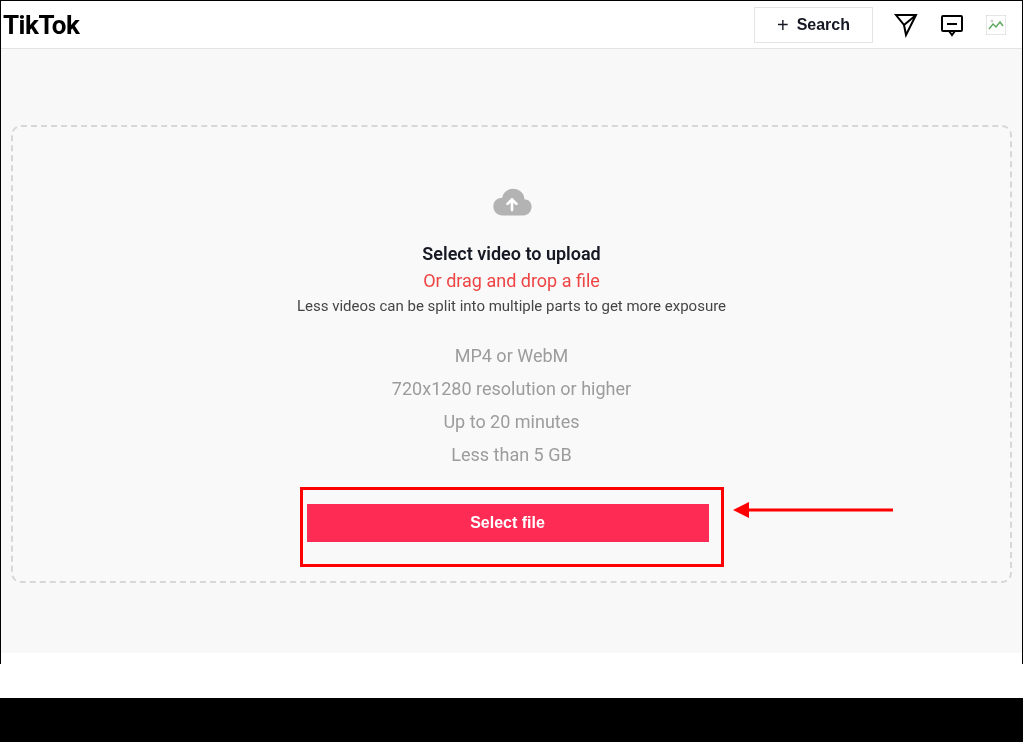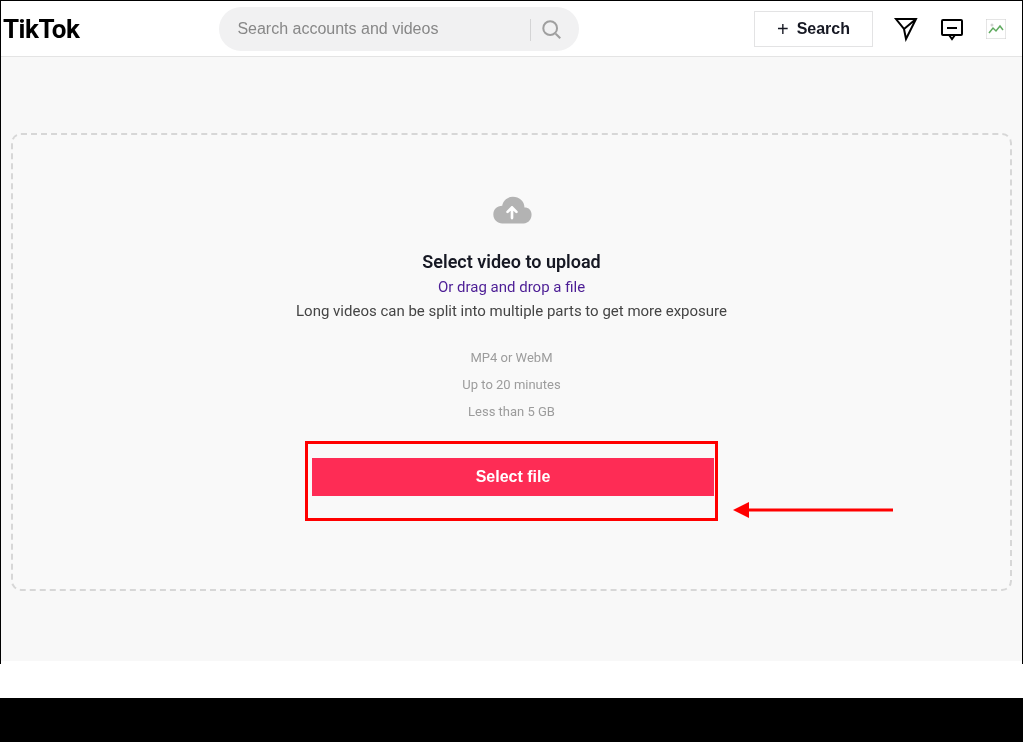--- a/index.html
+++ b/index.html
@@ -5,21 +5,21 @@
     * { margin: 0; padding: 0; box-sizing: border-box; }
     body {
       font-family: -apple-system, BlinkMacSystemFont, "Segoe UI", Roboto, Arial, sans-serif;
       background: #fff;
       width: 1023px;
       height: 742px;
       border: 1px solid #000;
       overflow: hidden;
     }
     .header {
-      height: 56px;
+      height: 48px;
       border-bottom: 1px solid #e4e4e4;
       display: flex;
       align-items: center;
       padding: 0 16px 0 0;
       background: #fff;
     }
     .logo {
       font-size: 26px;
       font-weight: 700;
       color: #000;
@@ -117,37 +117,37 @@
       height: 32px;
       margin-bottom: 24px;
     }
     .title {
       font-size: 18px;
       font-weight: 600;
       color: #161823;
       margin-bottom: 6px;
     }
     .subtitle {
-      font-size: 15px;
-      color: #4c1d95;
+      font-size: 18px;
+      color: #ef4444;
       margin-bottom: 6px;
     }
     .info {
       font-size: 15px;
       color: #454545;
       margin-bottom: 30px;
     }
     .spec {
-      font-size: 13px;
+      font-size: 18px;
       color: #9c9c9c;
       margin-bottom: 12px;
     }
     .highlight-box {
       border: 3px solid #ff0000;
-      padding: 14px 1px 22px 4px;
+      padding: 14px 12px 22px 4px;
       margin-top: 10px;
     }
     .select-btn {
       width: 402px;
       height: 38px;
       background: #fe2c55;
       color: #fff;
       border: none;
       font-size: 16px;
       font-weight: 600;
@@ -173,30 +173,20 @@
       width: 100%;
       height: 34px;
       background: #fff;
     }
   </style>
 </head>
 <body>
 
 <div class="header">
   <div class="logo">TikTok</div>
-  <div class="search-wrap">
-    <input class="search" type="text" placeholder="Search accounts and videos" style="">
-    <div class="search-divider"></div>
-    <span class="search-icon">
-      <svg viewBox="0 0 24 24" width="22" height="22" fill="none" stroke="#9f9f9f" stroke-width="2.2">
-        <circle cx="10" cy="10" r="7.5"></circle>
-        <line x1="16" y1="16" x2="21" y2="21"></line>
-      </svg>
-    </span>
-  </div>
   <div class="header-right">
     <button class="upload-btn">
       <span class="plus">+</span>
       <span>Search</span>
     </button>
     <span class="icon-btn">
       <svg viewBox="0 0 26 26" width="26" height="26" fill="none" stroke="#000" stroke-width="2">
         <path d="M3 3 L23 3 L13 23 L11 13 L3 3 Z M11 13 L23 3"></path>
       </svg>
     </span>
@@ -220,22 +210,23 @@
 <div class="content-wrap">
   <div class="upload-zone">
     <span class="cloud-icon">
       <svg viewBox="0 0 48 36" width="44" height="32">
         <path d="M38 14 C38 7 32 2 25 2 C19 2 14 6 13 12 C7 12 3 16 3 22 C3 28 8 32 13 32 L37 32 C43 32 46 27 46 22 C46 17 43 14 38 14 Z" fill="#b3b3b3"></path>
         <path d="M24 26 L24 14 M24 14 L19 19 M24 14 L29 19" stroke="#fff" stroke-width="3" fill="none" stroke-linecap="round" stroke-linejoin="round"></path>
       </svg>
     </span>
     <div class="title">Select video to upload</div>
     <div class="subtitle">Or drag and drop a file</div>
-    <div class="info">Long videos can be split into multiple parts to get more exposure</div>
+    <div class="info">Less videos can be split into multiple parts to get more exposure</div>
     <div class="spec">MP4 or WebM</div>
+    <div class="spec">720x1280 resolution or higher</div>
     <div class="spec">Up to 20 minutes</div>
     <div class="spec">Less than 5 GB</div>
     <div class="highlight-box">
       <button class="select-btn">Select file</button>
     </div>
   </div>
   <span class="arrow-annotation">
     <svg width="160" height="30" viewBox="0 0 160 30">
       <line x1="160" y1="15" x2="12" y2="15" stroke="#ff0000" stroke-width="3"></line>
       <polygon points="0,15 16,7 16,23" fill="#ff0000"></polygon>

